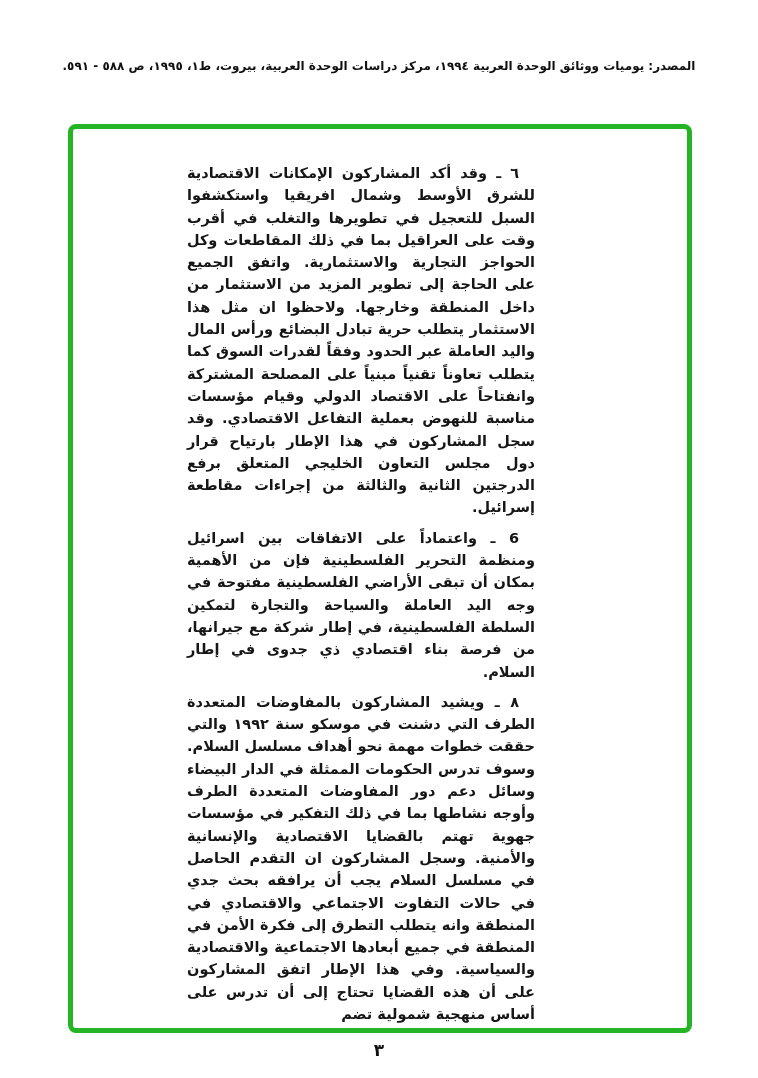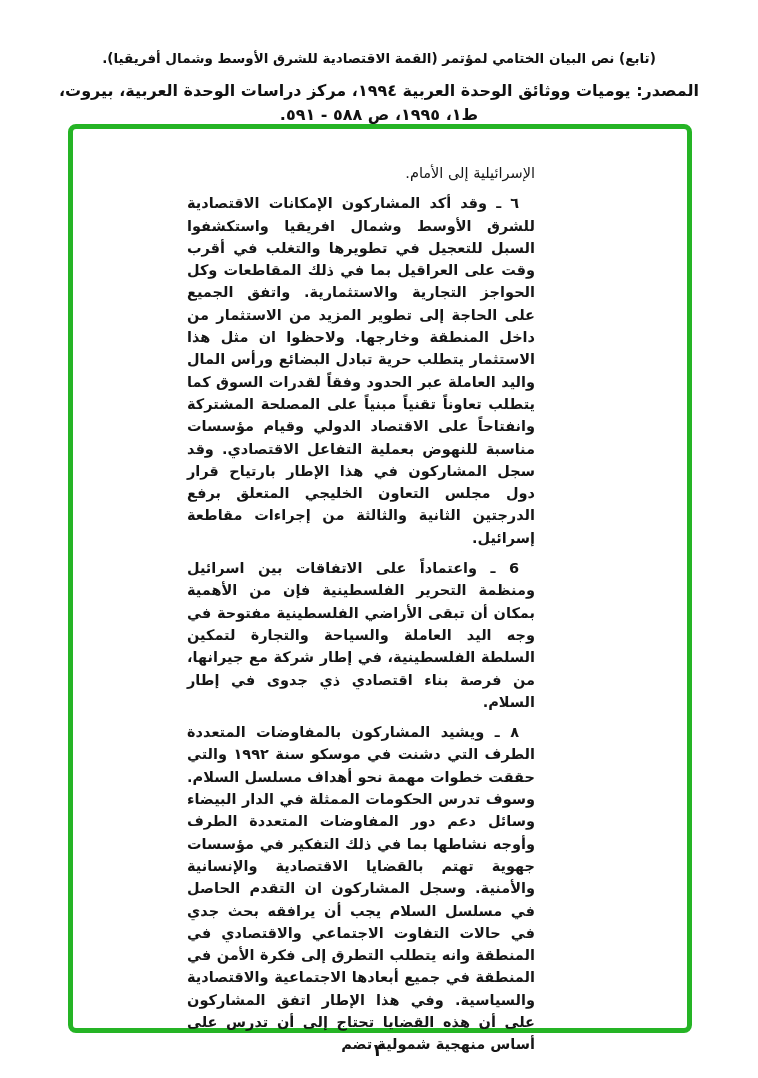--- a/index.html
+++ b/index.html
@@ -25,21 +25,21 @@
     text-align: center;
   }
   .doc-title {
     font-size: 13.5px;
     font-weight: bold;
     color: #111111;
     line-height: 1.6;
   }
   .doc-source {
     margin-top: 9px;
-    font-size: 16px;
+    font-size: 12px;
     font-weight: bold;
     color: #111111;
     line-height: 1.5;
   }
   .green-box {
     position: absolute;
     top: 124px;
     left: 68px;
     width: 624px;
     height: 909px;
@@ -76,27 +76,25 @@
     font-weight: bold;
     color: #111111;
   }
 </style>
 </head>
 <body>
 
 <div class="page">
 
   <div class="doc-header">
-    <div class="doc-title">(تابع) نص البيان الختامي لمؤتمر (القمة الاقتصادية للشرق الأوسط وشمال أفريقيا).</div>
     <div class="doc-source">المصدر: يوميات ووثائق الوحدة العربية ١٩٩٤، مركز دراسات الوحدة العربية، بيروت، ط١، ١٩٩٥، ص ٥٨٨ - ٥٩١.</div>
   </div>
 
   <div class="green-box">
     <div class="text-column">
-      <p>الإسرائيلية إلى الأمام.</p>
       <p class="numbered">٦ ـ وقد أكد المشاركون الإمكانات الاقتصادية للشرق الأوسط وشمال افريقيا واستكشفوا السبل للتعجيل في تطويرها والتغلب في أقرب وقت على العراقيل بما في ذلك المقاطعات وكل الحواجز التجارية والاستثمارية. واتفق الجميع على الحاجة إلى تطوير المزيد من الاستثمار من داخل المنطقة وخارجها. ولاحظوا ان مثل هذا الاستثمار يتطلب حرية تبادل البضائع ورأس المال واليد العاملة عبر الحدود وفقاً لقدرات السوق كما يتطلب تعاوناً تقنياً مبنياً على المصلحة المشتركة وانفتاحاً على الاقتصاد الدولي وقيام مؤسسات مناسبة للنهوض بعملية التفاعل الاقتصادي. وقد سجل المشاركون في هذا الإطار بارتياح قرار دول مجلس التعاون الخليجي المتعلق برفع الدرجتين الثانية والثالثة من إجراءات مقاطعة إسرائيل.</p>
       <p class="numbered">6 ـ واعتماداً على الاتفاقات بين اسرائيل ومنظمة التحرير الفلسطينية فإن من الأهمية بمكان أن تبقى الأراضي الفلسطينية مفتوحة في وجه اليد العاملة والسياحة والتجارة لتمكين السلطة الفلسطينية، في إطار شركة مع جيرانها، من فرصة بناء اقتصادي ذي جدوى في إطار السلام.</p>
       <p class="numbered">٨ ـ ويشيد المشاركون بالمفاوضات المتعددة الطرف التي دشنت في موسكو سنة ١٩٩٢ والتي حققت خطوات مهمة نحو أهداف مسلسل السلام. وسوف تدرس الحكومات الممثلة في الدار البيضاء وسائل دعم دور المفاوضات المتعددة الطرف وأوجه نشاطها بما في ذلك التفكير في مؤسسات جهوية تهتم بالقضايا الاقتصادية والإنسانية والأمنية. وسجل المشاركون ان التقدم الحاصل في مسلسل السلام يجب أن يرافقه بحث جدي في حالات التفاوت الاجتماعي والاقتصادي في المنطقة وانه يتطلب التطرق إلى فكرة الأمن في المنطقة في جميع أبعادها الاجتماعية والاقتصادية والسياسية. وفي هذا الإطار اتفق المشاركون على أن هذه القضايا تحتاج إلى أن تدرس على أساس منهجية شمولية تضم</p>
     </div>
   </div>
 
   <div class="page-number">٣</div>
 
 </div>
 

